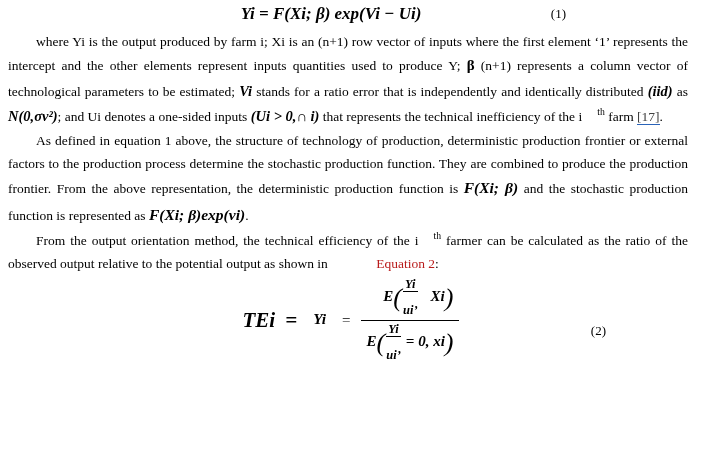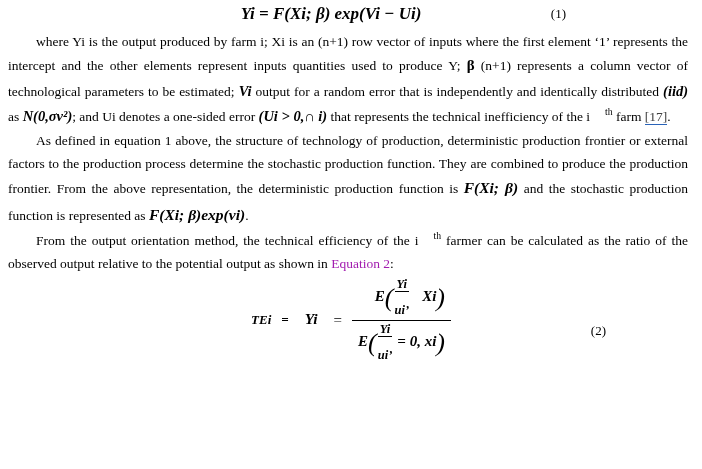--- a/index.html
+++ b/index.html
@@ -66,38 +66,39 @@
     font-family: "Liberation Serif", serif;
     font-weight: bold;
     font-size: 15px;
   }
   sup { font-size: 0.72em; vertical-align: super; line-height: 0; padding-left: 15px; }
   .cite {
     color: #404040;
     border-bottom: 1px solid #2a63b8;
   }
   .link {
-    color: #a21caf;
+    color: #b91c1c;
+    margin-left: 45px;
   }
   .eq2-wrap {
     position: relative;
     margin-top: 8px;
     height: 74px;
   }
   .eq2 {
     display: flex;
     align-items: center;
     justify-content: center;
     gap: 10px;
     height: 74px;
     font-family: "Liberation Serif", serif;
   }
   .te-label {
     font-weight: bold;
-    font-size: 13px;
+    font-size: 21px;
     font-style: italic;
     font-family: Liberation Serif, serif;
   }
   .frac {
     display: inline-flex;
     flex-direction: column;
     align-items: flex-end;
     justify-content: center;
     vertical-align: middle;
   }
@@ -151,24 +152,24 @@
   </div>
 
   <div class="gap-a"></div>
 
   <div class="side">
     <p class="body indent">
       <span>where Yi is the output produced by farm i; Xi is an (n+1) row vector of inputs where the first element ‘1’ represents the intercept and the other elements represent inputs quantities used to produce Y;</span>
       <span class="beta">β</span>
       <span>(n+1) represents a column vector of technological parameters to be estimated;</span>
       <span class="math">Vi</span>
-      <span>output for a random error that is independently and identically distributed</span>
+      <span>stands for a ratio error that is independently and identically distributed</span>
       <span class="math">(iid)</span>
       <span>as</span>
-      <span class="math">N(0,σv²)</span><span>; and Ui denotes a one-sided error</span>
+      <span class="math">N(0,σv²)</span><span>; and Ui denotes a one-sided inputs</span>
       <span class="math">(Ui &gt; 0,∩ i)</span>
       <span>that represents the technical inefficiency of the i</span><sup>th</sup><span> farm</span>
       <span class="cite">[17]</span><span>.</span>
     </p>
 
     <p class="body indent">
       <span>As defined in equation 1 above, the structure of technology of production, deterministic production frontier or external factors to the production process determine the stochastic production function. They are combined to produce the production frontier. From the above representation, the deterministic production function is</span>
       <span class="math-lg">F(Xi; β)</span>
       <span>and the stochastic production function is represented as</span>
       <span class="math-lg">F(Xi; β)exp(vi)</span><span>.</span>

